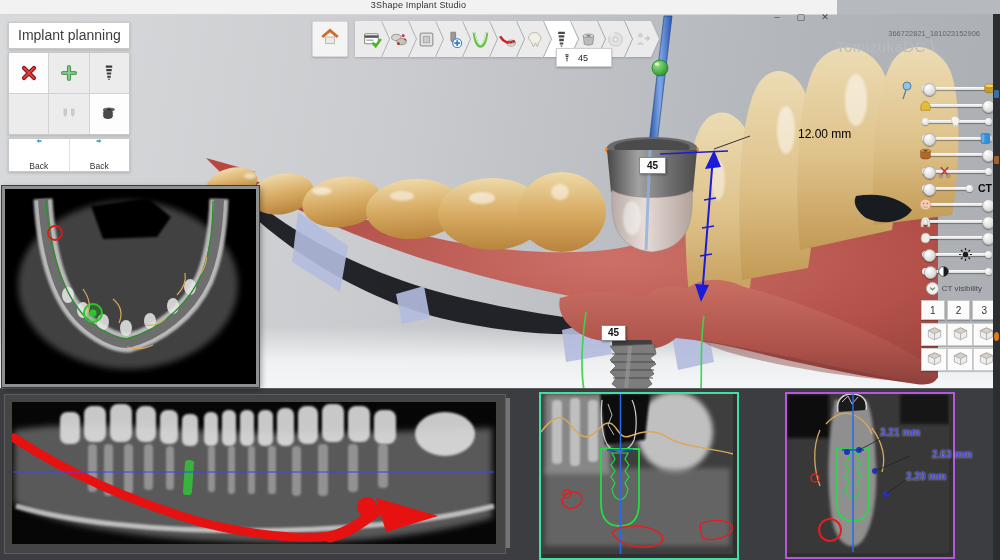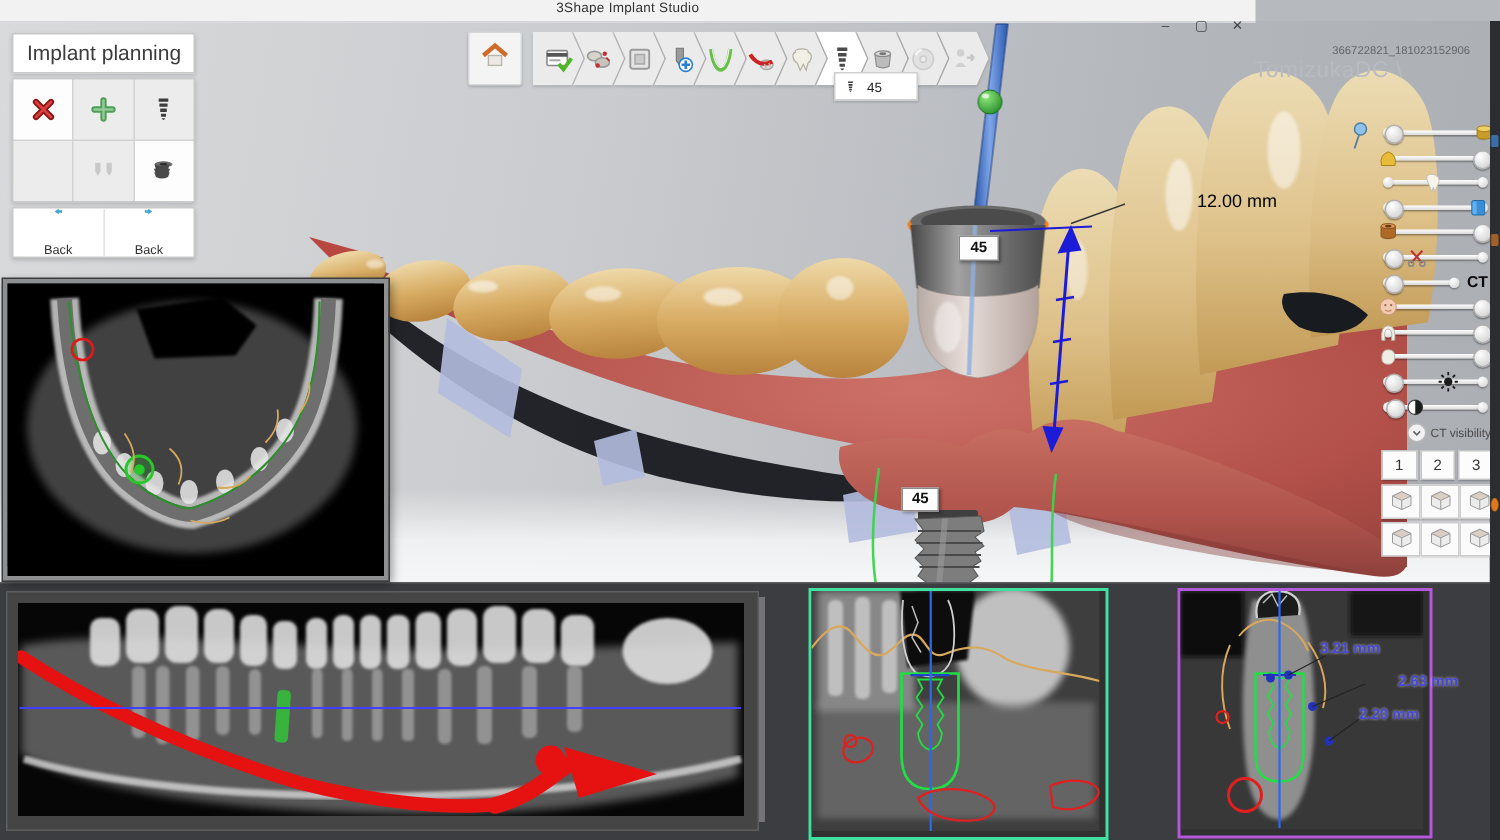--- a/index.html
+++ b/index.html
@@ -57,21 +57,21 @@
          background:radial-gradient(circle at 35% 30%,#fff,#cfcfcf);box-shadow:0 1px 1px rgba(0,0,0,.3);}
   .track::before{left:-3px;} .track::after{right:-3px;}
   .track.short{right:26px;}
   .thumb{position:absolute;top:3px;width:11px;height:11px;border-radius:50%;margin-left:-5px;cursor:pointer;
          background:radial-gradient(circle at 35% 30%,#ffffff,#c9c9c9);border:1px solid #b0b0b0;box-shadow:0 1px 1px rgba(0,0,0,.35);z-index:2;}
   .sicon{position:absolute;top:1px;width:15px;height:15px;margin-left:-7px;z-index:3;}
   .slider-text{position:absolute;right:4px;top:2px;font-size:10.5px;font-weight:bold;color:#0a0a0a;z-index:3;}
   .ctvis{display:flex;align-items:center;justify-content:flex-end;height:15px;margin-top:2px;cursor:pointer;}
   .ctvis .chev{width:11px;height:11px;border-radius:50%;background:#f2f2f2;border:1px solid #b8b8b8;margin-right:3px;
                display:flex;align-items:center;justify-content:center;}
-  .ctvis .cvlbl{font-size:8px;color:#4a4a4a;margin-right:2px;}
+  .ctvis .cvlbl{font-size:8px;color:#4a4a4a;margin-right:14px;}
   .viewbtns{display:flex;gap:2px;margin-top:4px;margin-left:3px;}
   .viewbtns div{width:22px;height:18px;background:#fcfcfc;border:1px solid #c6c6c6;font-size:10px;color:#333;
                 display:flex;align-items:center;justify-content:center;cursor:pointer;box-shadow:0 1px 1px rgba(0,0,0,.2);}
   .cubes{display:grid;grid-template-columns:repeat(3,24px);gap:2px;margin-top:3px;margin-left:3px;}
   .cubes div{width:24px;height:21px;background:#fbfbfb;border:1px solid #cdcdcd;display:flex;align-items:center;justify-content:center;cursor:pointer;box-shadow:0 1px 1px rgba(0,0,0,.2);}
   
   .axial{position:absolute;left:2px;top:186px;width:251px;height:195px;background:#000;
          border:3px solid #8e8f91;outline:1px solid #3a3c3e;box-shadow:2px 2px 6px rgba(0,0,0,.4);z-index:30;}
   .bottom-strip{position:absolute;left:0;top:388px;width:1000px;height:172px;background:#3b3d40;border-top:1px solid #5b5d60;z-index:20;}
   .pano{position:absolute;left:4px;top:394px;width:500px;height:158px;background:#454545;border:1px solid #5e5e5e;z-index:25;}

